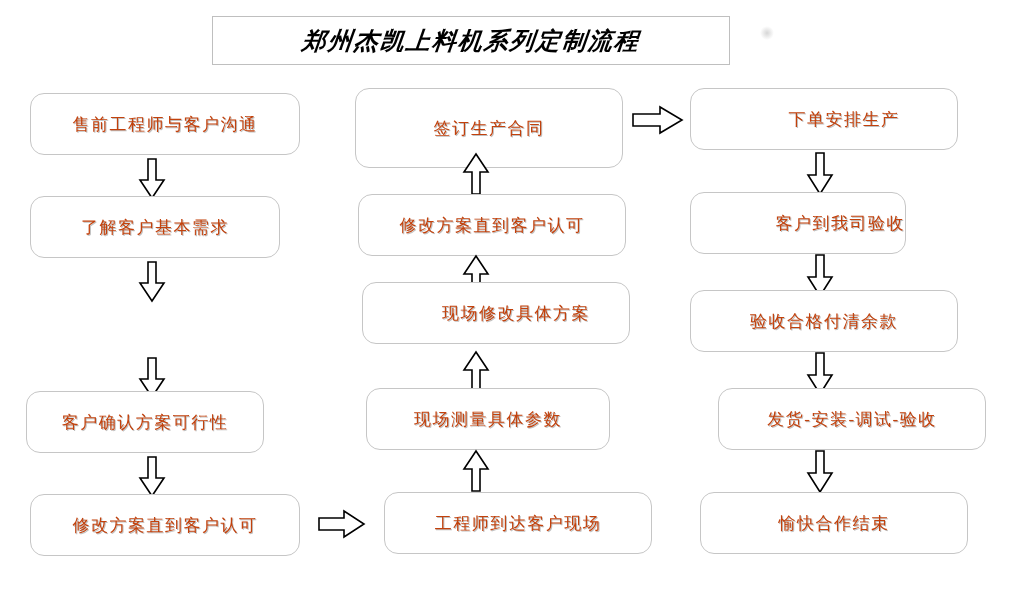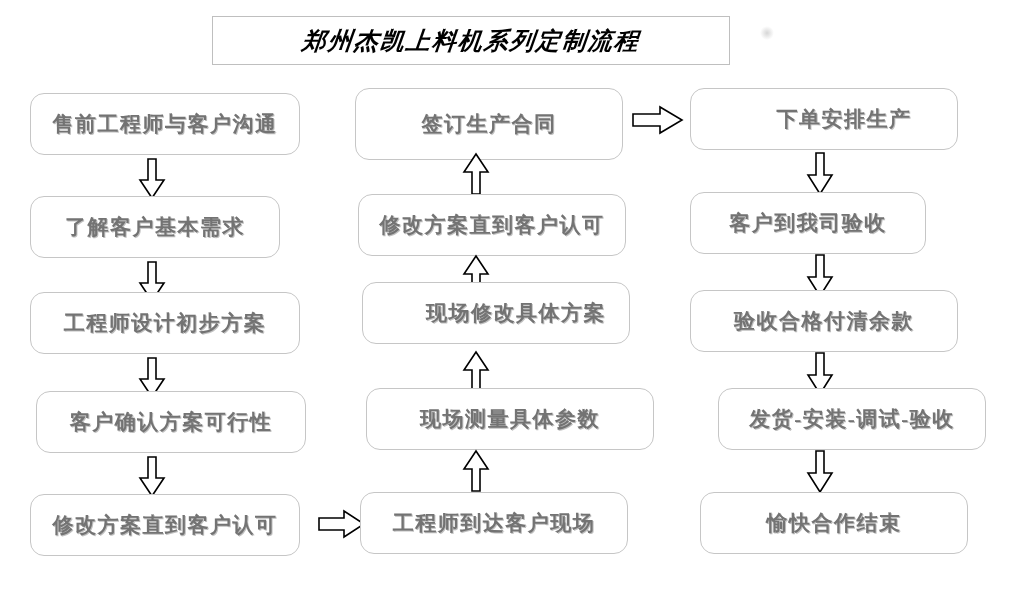--- a/index.html
+++ b/index.html
@@ -47,23 +47,23 @@
     border: 1px solid #c6c6c6;
     border-radius: 14px;
     background: #ffffff;
     display: flex;
     align-items: center;
     justify-content: center;
     box-shadow: 0 0 0 0 rgba(0,0,0,0);
   }
   .node-label {
     font-family: "Liberation Serif", "DejaVu Serif", serif;
-    font-size: 21px;
-    font-weight: bold;
-    color: #737373;
+    font-size: 17px;
+    font-weight: normal;
+    color: #c2410c;
     letter-spacing: 1.5px;
     white-space: nowrap;
     text-shadow: 1px 1px 0 rgba(140,140,140,0.55);
   }
 
   
   .arrow {
     position: absolute;
     pointer-events: none;
   }
@@ -109,51 +109,48 @@
   <div class="node" style="left:30px; top:196px; width:250px; height:62px;">
     <span class="node-label">了解客户基本需求</span>
   </div>
 
   <div class="arrow" style="left:138px; top:261px;">
     <svg width="28" height="42" viewBox="0 0 28 42" aria-hidden="true">
       <polygon points="10,1 18,1 18,22 26,22 14,40 2,22 10,22"></polygon>
     </svg>
   </div>
 
-  <div class="node" style="left:30px; top:292px; width:270px; height:62px;">
-    <span class="node-label">工程师设计初步方案</span>
-  </div>
 
   <div class="arrow" style="left:138px; top:357px;">
     <svg width="28" height="42" viewBox="0 0 28 42" aria-hidden="true">
       <polygon points="10,1 18,1 18,22 26,22 14,40 2,22 10,22"></polygon>
     </svg>
   </div>
 
-  <div class="node" style="left:36px; top:391px; width:270px; height:62px;">
+  <div class="node" style="left:26px; top:391px; width:238px; height:62px;">
     <span class="node-label">客户确认方案可行性</span>
   </div>
 
   <div class="arrow" style="left:138px; top:456px;">
     <svg width="28" height="42" viewBox="0 0 28 42" aria-hidden="true">
       <polygon points="10,1 18,1 18,22 26,22 14,40 2,22 10,22"></polygon>
     </svg>
   </div>
 
   <div class="node" style="left:30px; top:494px; width:270px; height:62px;">
     <span class="node-label">修改方案直到客户认可</span>
   </div>
 
   <div class="arrow" style="left:318px; top:508px;">
     <svg width="48" height="32" viewBox="0 0 48 32" aria-hidden="true">
       <polygon points="1,10 26,10 26,3 46,16 26,29 26,22 1,22"></polygon>
     </svg>
   </div>
 
-  <div class="node" style="left:355px; top:88px; width:268px; height:72px;">
+  <div class="node" style="left:355px; top:88px; width:268px; height:80px;">
     <span class="node-label">签订生产合同</span>
   </div>
 
   <div class="arrow" style="left:462px; top:152px;">
     <svg width="28" height="44" viewBox="0 0 28 44" aria-hidden="true">
       <polygon points="14,2 26,20 18,20 18,42 10,42 10,20 2,20"></polygon>
     </svg>
   </div>
 
   <div class="node" style="left:358px; top:194px; width:268px; height:62px;">
@@ -169,51 +166,51 @@
   <div class="node" style="left:362px; top:282px; width:268px; height:62px;padding-left:40px;">
     <span class="node-label">现场修改具体方案</span>
   </div>
 
   <div class="arrow" style="left:462px; top:350px;">
     <svg width="28" height="44" viewBox="0 0 28 44" aria-hidden="true">
       <polygon points="14,2 26,20 18,20 18,42 10,42 10,20 2,20"></polygon>
     </svg>
   </div>
 
-  <div class="node" style="left:366px; top:388px; width:288px; height:62px;">
+  <div class="node" style="left:366px; top:388px; width:244px; height:62px;">
     <span class="node-label">现场测量具体参数</span>
   </div>
 
   <div class="arrow" style="left:462px; top:449px;">
     <svg width="28" height="44" viewBox="0 0 28 44" aria-hidden="true">
       <polygon points="14,2 26,20 18,20 18,42 10,42 10,20 2,20"></polygon>
     </svg>
   </div>
 
-  <div class="node" style="left:360px; top:492px; width:268px; height:62px;">
+  <div class="node" style="left:384px; top:492px; width:268px; height:62px;">
     <span class="node-label">工程师到达客户现场</span>
   </div>
 
   <div class="arrow" style="left:632px; top:104px;">
     <svg width="52" height="32" viewBox="0 0 52 32" aria-hidden="true">
       <polygon points="1,10 28,10 28,3 50,16 28,29 28,22 1,22"></polygon>
     </svg>
   </div>
 
   <div class="node" style="left:690px; top:88px; width:268px; height:62px;padding-left:40px;">
     <span class="node-label">下单安排生产</span>
   </div>
 
   <div class="arrow" style="left:806px; top:152px;">
     <svg width="28" height="44" viewBox="0 0 28 44" aria-hidden="true">
       <polygon points="10,1 18,1 18,23 26,23 14,42 2,23 10,23"></polygon>
     </svg>
   </div>
 
-  <div class="node" style="left:690px; top:192px; width:236px; height:62px;">
+  <div class="node" style="left:690px; top:192px; width:216px; height:62px;justify-content:flex-end;">
     <span class="node-label">客户到我司验收</span>
   </div>
 
   <div class="arrow" style="left:806px; top:254px;">
     <svg width="28" height="44" viewBox="0 0 28 44" aria-hidden="true">
       <polygon points="10,1 18,1 18,23 26,23 14,42 2,23 10,23"></polygon>
     </svg>
   </div>
 
   <div class="node" style="left:690px; top:290px; width:268px; height:62px;">

